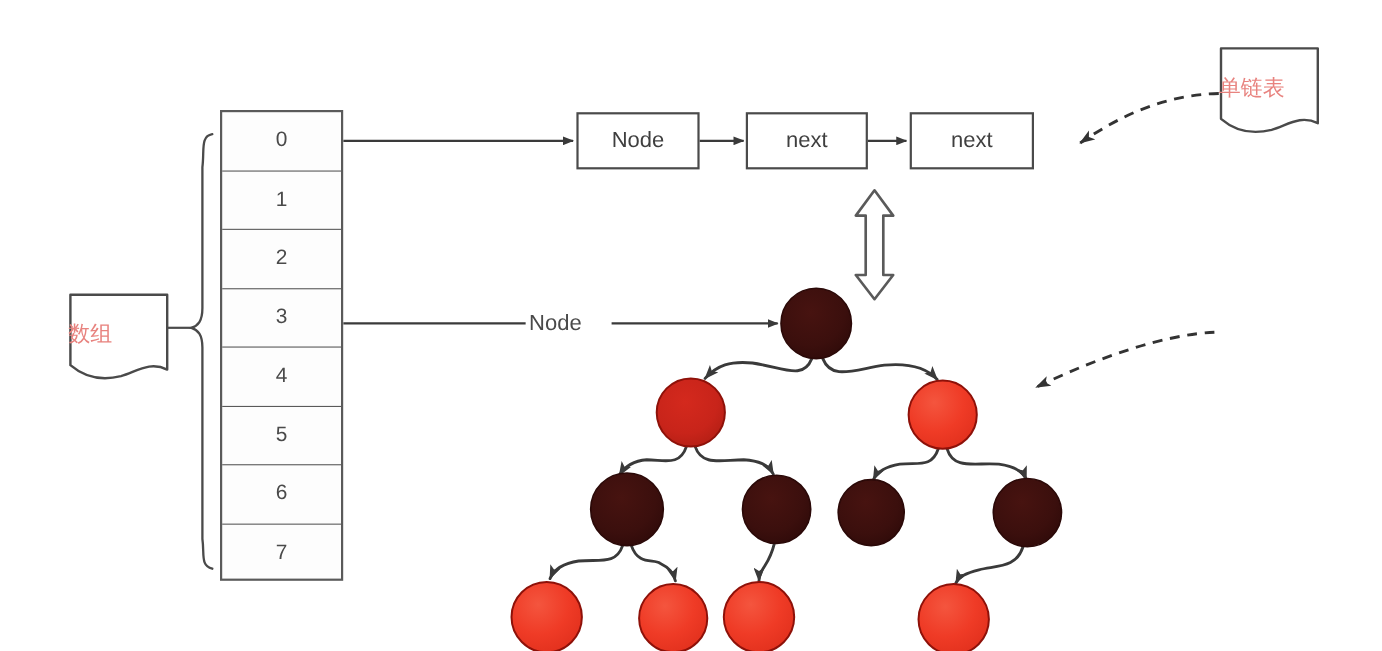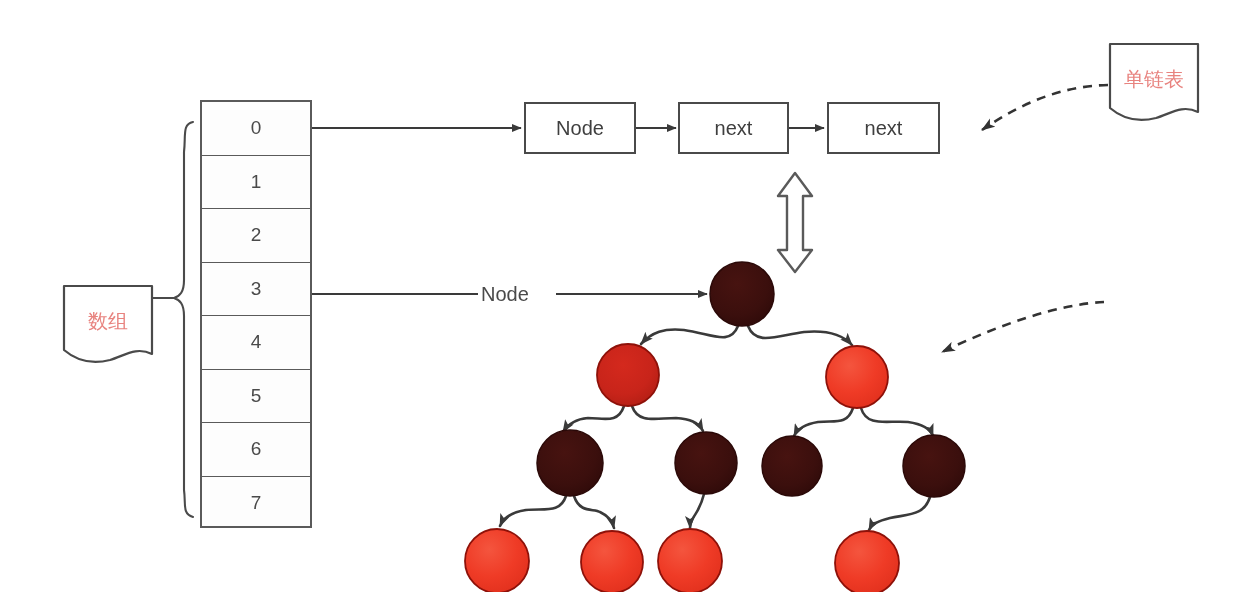--- a/index.html
+++ b/index.html
@@ -69,21 +69,21 @@
     position: absolute;
     width: 92px;
     height: 82px;
   }
   .note svg { position: absolute; left: 0; top: 0; }
   .note .note-label {
     position: absolute;
     left: 0;
     top: 24px;
     width: 92px;
-    text-align: center;
+    text-align: left;
     font-size: 20px;
     color: #e8837f;
     font-family: "DejaVu Sans", "Liberation Sans", sans-serif;
     letter-spacing: 0px;
   }
 
   
   .plain-label {
     position: absolute;
     font-size: 20px;
@@ -225,21 +225,21 @@
   </div>
   <div class="ll-node" style="left:678px; top:102px; width:111px;">
     <span>next</span>
   </div>
   <div class="ll-node" style="left:827px; top:102px; width:113px;">
     <span>next</span>
   </div>
 
   <div class="plain-label" style="left:478px; top:283px;">Node</div>
 
-  <div class="note" style="left:62px; top:284px;">
+  <div class="note" style="left:62px; top:266px;">
     <svg width="92" height="82" viewBox="0 0 92 82">
       <path d="M2,2 L90,2 L90,70 C74,62 62,72 48,76 C32,80 16,78 2,66 Z" fill="#ffffff" stroke="#4a4a4a" stroke-width="2.2" stroke-linejoin="round"></path>
     </svg>
     <div class="note-label">数组</div>
   </div>
 
   <div class="note" style="left:1108px; top:42px;">
     <svg width="92" height="82" viewBox="0 0 92 82">
       <path d="M2,2 L90,2 L90,70 C74,62 62,72 48,76 C32,80 16,78 2,66 Z" fill="#ffffff" stroke="#4a4a4a" stroke-width="2.2" stroke-linejoin="round"></path>
     </svg>

